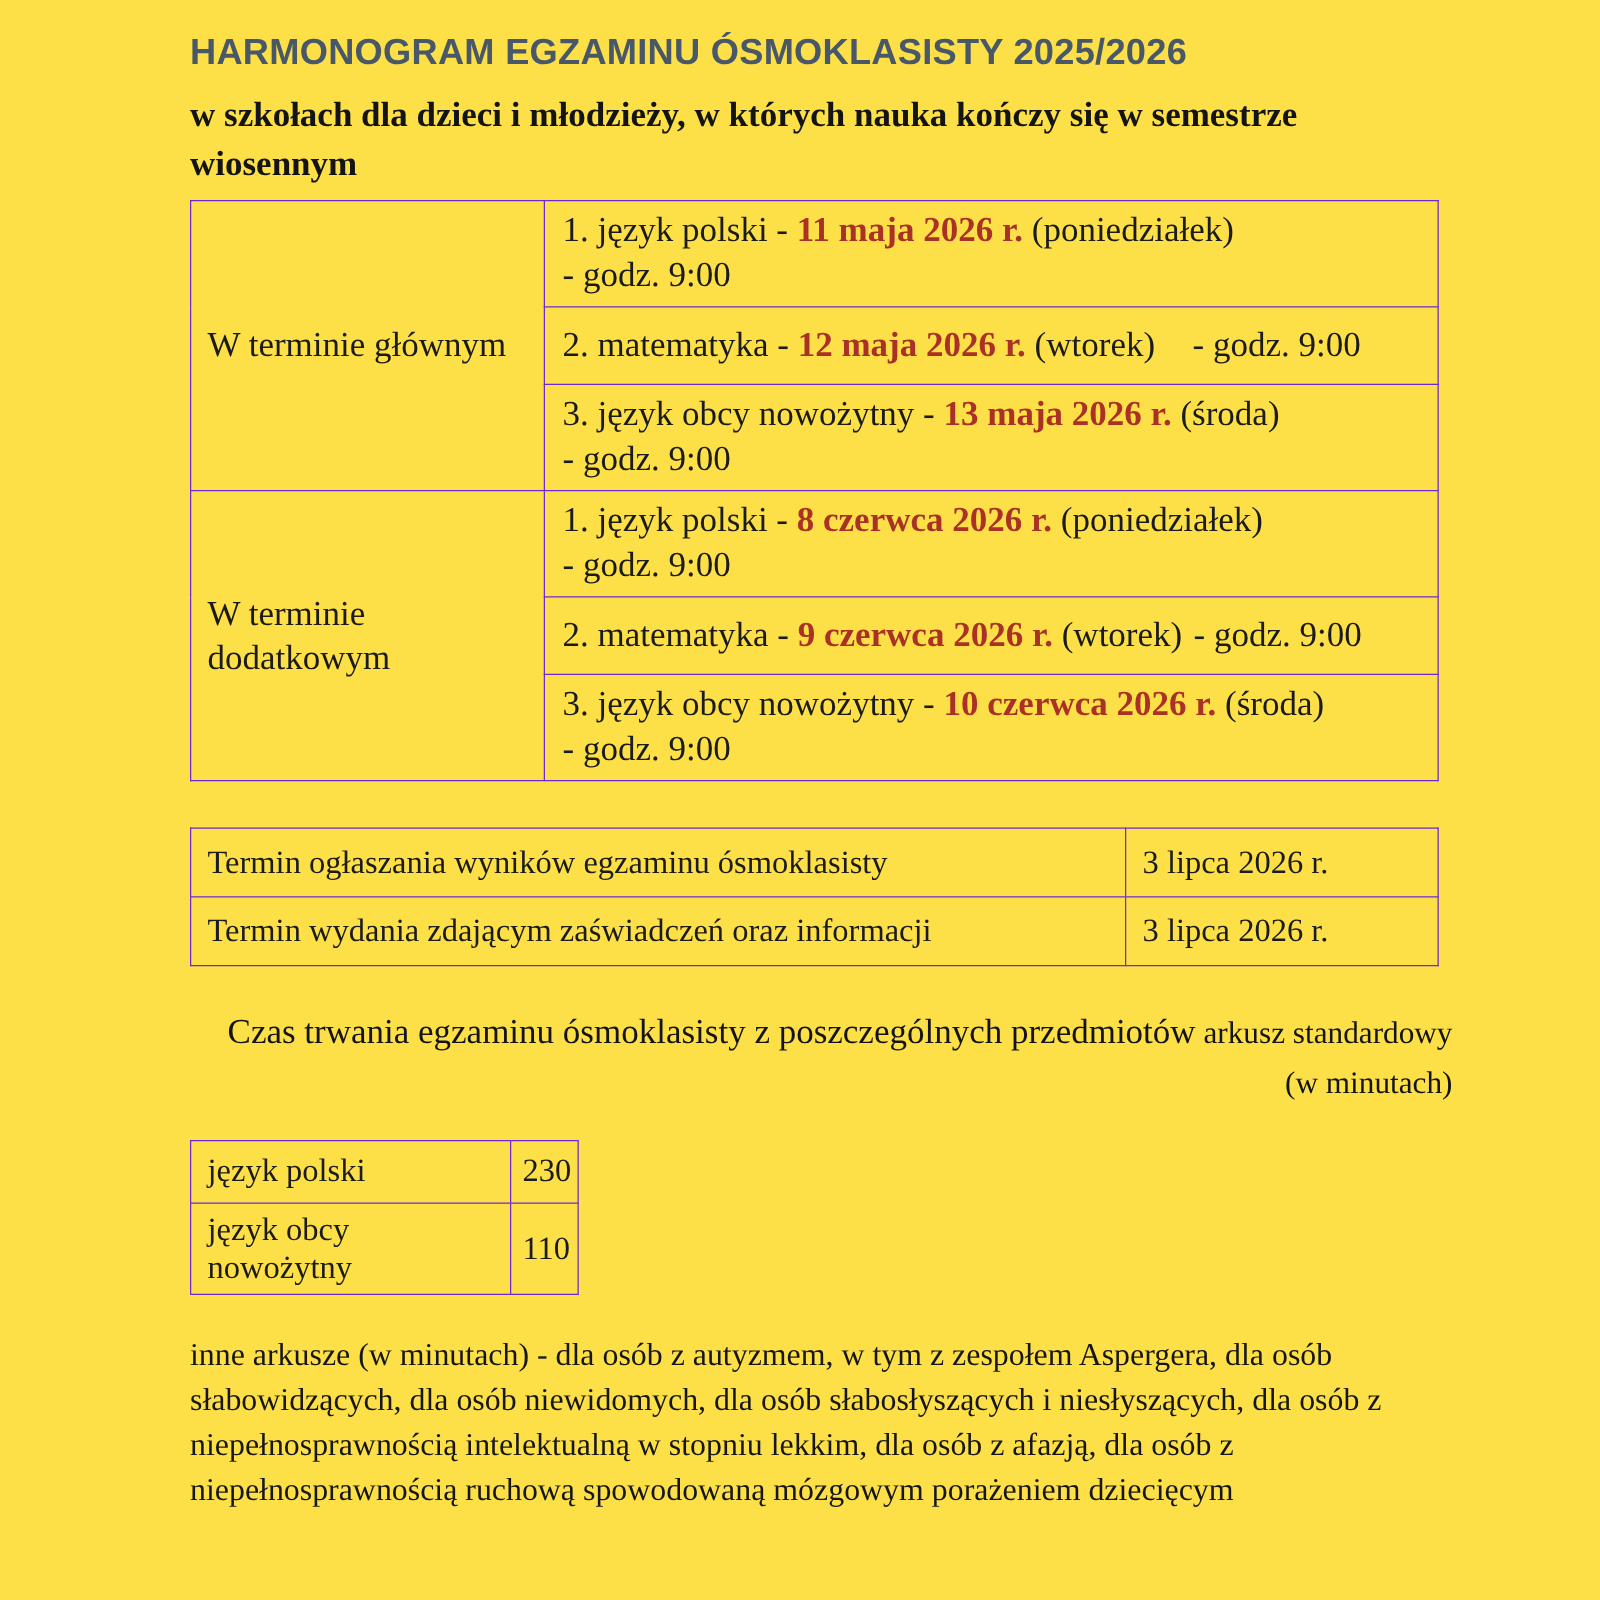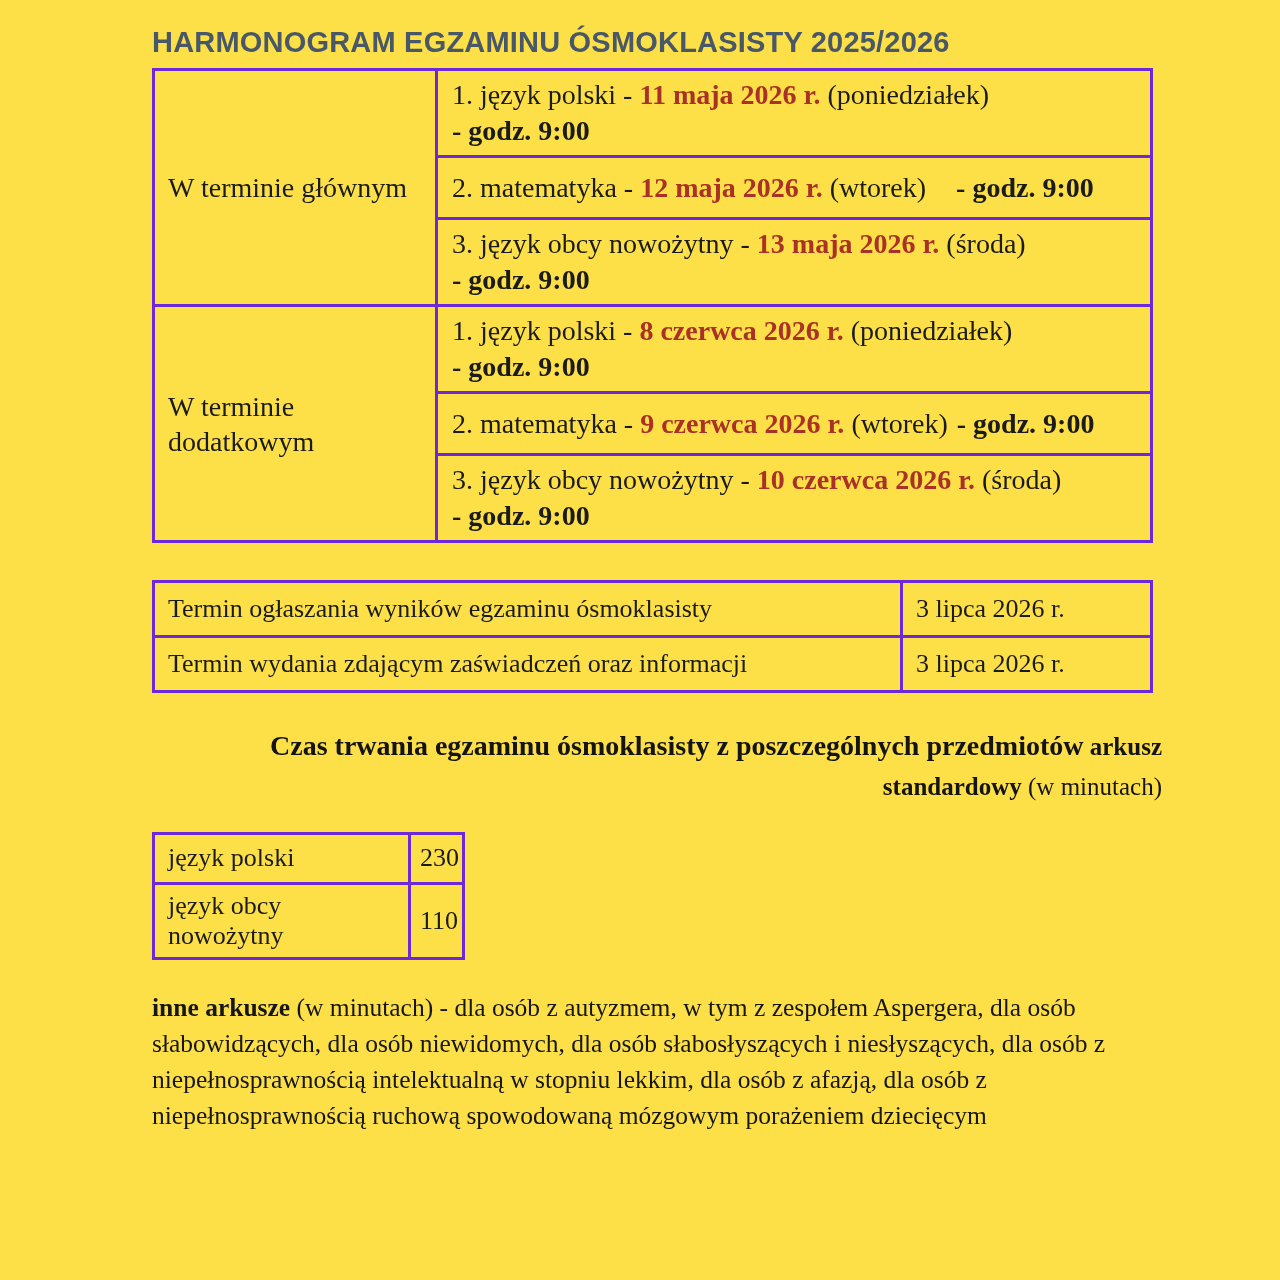--- a/index.html
+++ b/index.html
@@ -25,30 +25,30 @@
   .doc-subtitle {
     margin-top: 15px;
     width: 980px;
     font-weight: 700;
     font-size: 28px;
     line-height: 1.38;
     color: #141414;
   }
 
   table { border-collapse: collapse; }
-  td { border: 3px solid #6d28d9; vertical-align: middle; }
+  td { border: 1px solid #6d28d9; vertical-align: middle; }
 
   
   .t1 { margin-top: 9px; width: 998px; table-layout: fixed; }
   .t1 .c1 { width: 283px; padding: 6px 10px 6px 13px; font-size: 28px; line-height: 1.25; }
   .t1 .c2 { width: 715px; padding: 6px 10px 6px 14px; font-size: 28px; line-height: 36px; }
   .t1 .row-two { height: 84px; }
   .t1 .row-one { height: 62px; }
   .date-red { color: #a93126; font-weight: 700; }
-  .b { font-weight: 700; }
+  .b { font-weight: 400; }
   .time-gap-wide { margin-left: 30px; }
   .time-gap { margin-left: 9px; }
 
   
   .t2 { margin-top: 37px; width: 998px; table-layout: fixed; padding-left: 24px; }
   .t2 td { font-size: 26px; height: 55px; }
   .t2 .c1 { width: 748px; padding: 8px 10px 8px 13px; }
   .t2 .c2 { width: 250px; padding: 8px 10px 8px 13px; }
 
   
@@ -79,20 +79,21 @@
   }
 </style>
 </head>
 <body>
 
 <div class="page">
   <div class="content">
 
     <div class="doc-title">HARMONOGRAM EGZAMINU ÓSMOKLASISTY 2025/2026</div>
 
+    <div class="doc-subtitle">w szkołach dla dzieci i młodzieży, w których nauka kończy się w semestrze wiosennym</div>
 
     <table class="t1">
       <tbody>
         <tr>
           <td class="c1" rowspan="3">
             <span>W terminie głównym</span>
           </td>
           <td class="c2 row-two">
             <div><span>1. język polski - </span><span class="date-red">11 maja 2026 r.</span><span> (poniedziałek)</span></div>
             <div class="b">- godz. 9:00</div>

